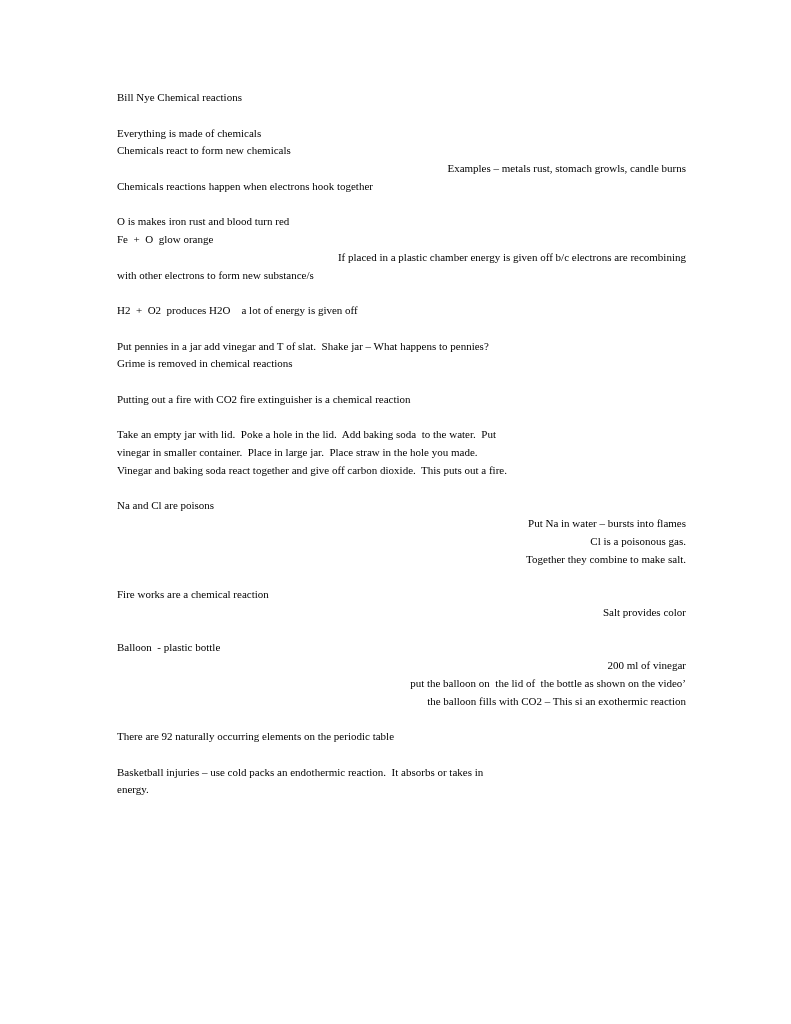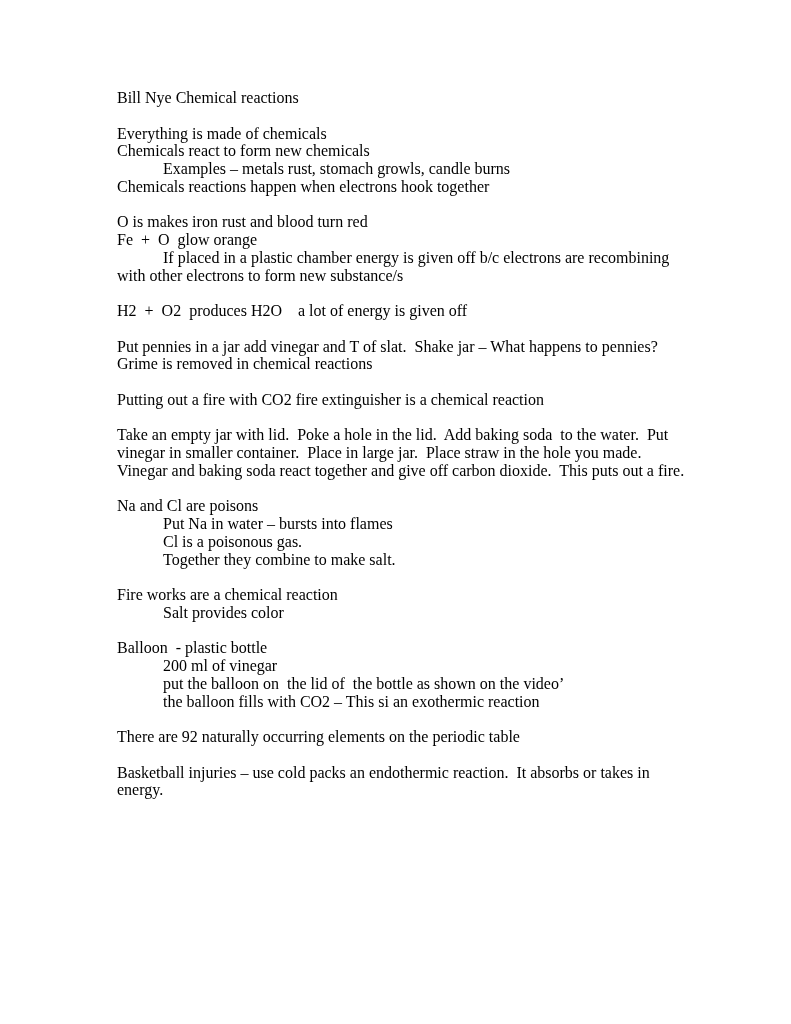--- a/index.html
+++ b/index.html
@@ -13,30 +13,31 @@
     height: 1024px;
     background: #ffffff;
     overflow: hidden;
   }
   .doc-content {
     position: absolute;
     top: 89px;
     left: 117px;
     right: 105px;
     font-family: "Liberation Serif", "DejaVu Serif", serif;
-    font-size: 16px;
+    font-size: 11px;
     color: #000000;
   }
   .line {
     white-space: pre-wrap;
     line-height: 17.75px;
     min-height: 17.75px;
   }
   .line.indent-1 {
     padding-left: 46px;
+    text-align: right;
   }
 </style>
 </head>
 <body>
 
 <div class="page">
   <div class="doc-content">
       <div class="line">Bill Nye Chemical reactions</div>
       <div class="line"></div>
       <div class="line">Everything is made of chemicals</div>

